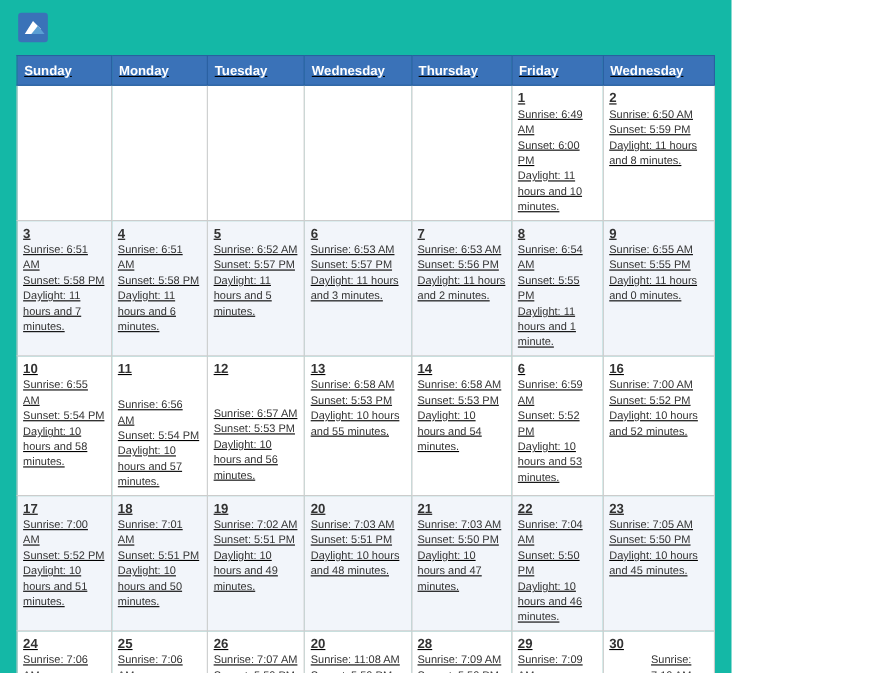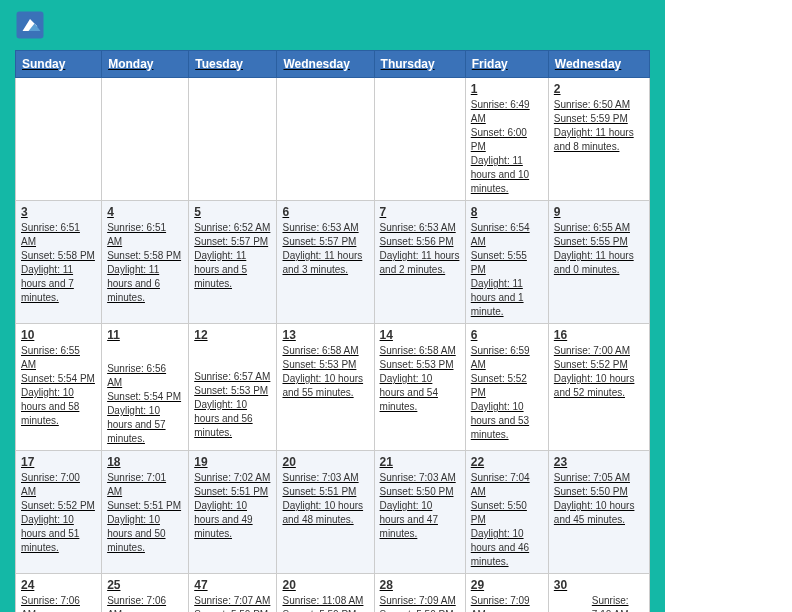--- a/index.html
+++ b/index.html
@@ -290,21 +290,21 @@
 Sunset: 5:50 PM
 Daylight: 10 hours and 44 minutes.</div>
           </td>
           <td>
             <span class="day-num">25</span>
             <div class="day-info" style="white-space: pre-line;">Sunrise: 7:06 AM
 Sunset: 5:50 PM
 Daylight: 10 hours and 43 minutes.</div>
           </td>
           <td>
-            <span class="day-num">47</span>
+            <span class="day-num">26</span>
             <div class="day-info" style="white-space: pre-line;">Sunrise: 7:07 AM
 Sunset: 5:50 PM
 Daylight: 10 hours and 42 minutes.</div>
           </td>
           <td>
             <span class="day-num">20</span>
             <div class="day-info" style="white-space: pre-line;">Sunrise: 11:08 AM
 Sunset: 5:50 PM
 Daylight: 10 hours and 41 minutes.</div>
           </td>

